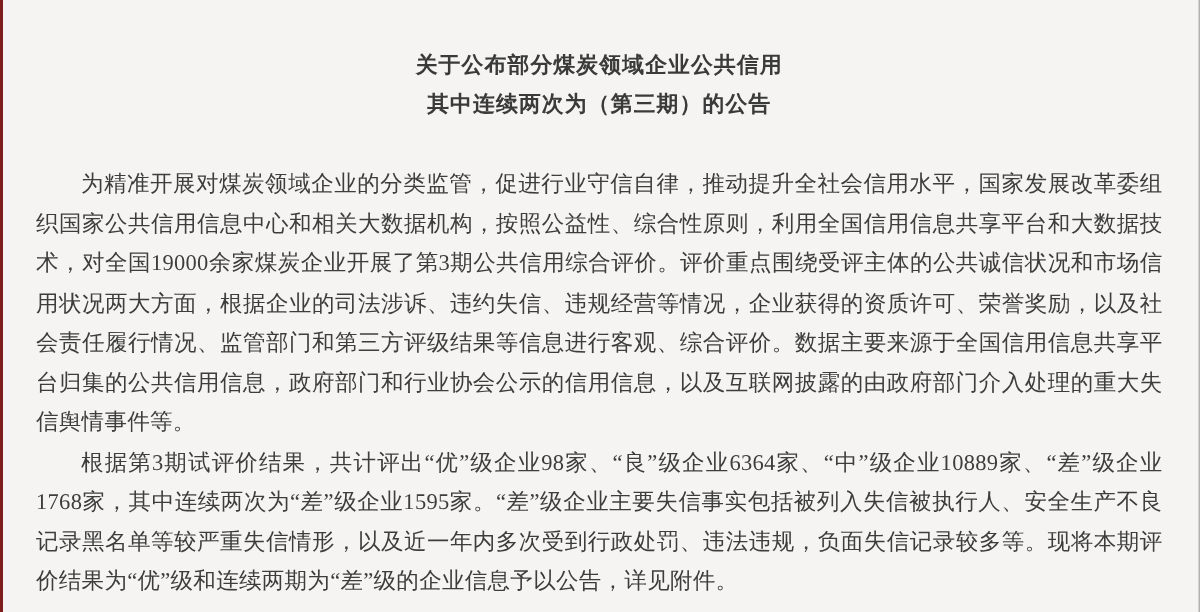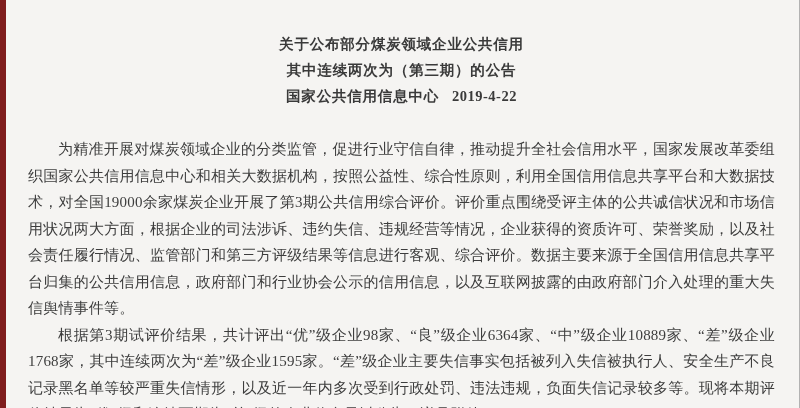--- a/index.html
+++ b/index.html
@@ -10,21 +10,21 @@
   body {
     width: 800px;
     height: 408px;
     overflow: hidden;
   }
   .page {
     box-sizing: border-box;
     width: 800px;
     height: 408px;
     background: #f5f4f2;
-    border-left: 6px solid #7f1d1d;
+    border-left: 2px solid #7f1d1d;
     border-right: 1px solid #b2b2b2;
     font-family: "Liberation Serif", "DejaVu Serif", serif;
     color: #3d3d3d;
     padding: 31px 24px 0 22px;
     overflow: hidden;
   }
   .title-block {
     text-align: center;
     font-weight: bold;
     font-size: 14.5px;
@@ -48,22 +48,19 @@
     text-indent: 2em;
   }
 </style>
 </head>
 <body>
 
 <div class="page">
   <div class="title-block">
     <div class="title-line">关于公布部分煤炭领域企业公共信用</div>
     <div class="title-line">其中连续两次为（第三期）的公告</div>
-    <div class="title-line">
-      <span>国家公共信用信息中心</span><span class="doc-date">2019-4-22</span>
-    </div>
   </div>
 
   <div class="body-block">
     <p>为精准开展对煤炭领域企业的分类监管，促进行业守信自律，推动提升全社会信用水平，国家发展改革委组织国家公共信用信息中心和相关大数据机构，按照公益性、综合性原则，利用全国信用信息共享平台和大数据技术，对全国19000余家煤炭企业开展了第3期公共信用综合评价。评价重点围绕受评主体的公共诚信状况和市场信用状况两大方面，根据企业的司法涉诉、违约失信、违规经营等情况，企业获得的资质许可、荣誉奖励，以及社会责任履行情况、监管部门和第三方评级结果等信息进行客观、综合评价。数据主要来源于全国信用信息共享平台归集的公共信用信息，政府部门和行业协会公示的信用信息，以及互联网披露的由政府部门介入处理的重大失信舆情事件等。</p>
     <p>根据第3期试评价结果，共计评出“优”级企业98家、“良”级企业6364家、“中”级企业10889家、“差”级企业1768家，其中连续两次为“差”级企业1595家。“差”级企业主要失信事实包括被列入失信被执行人、安全生产不良记录黑名单等较严重失信情形，以及近一年内多次受到行政处罚、违法违规，负面失信记录较多等。现将本期评价结果为“优”级和连续两期为“差”级的企业信息予以公告，详见附件。</p>
   </div>
 </div>
 
 </body></html>

